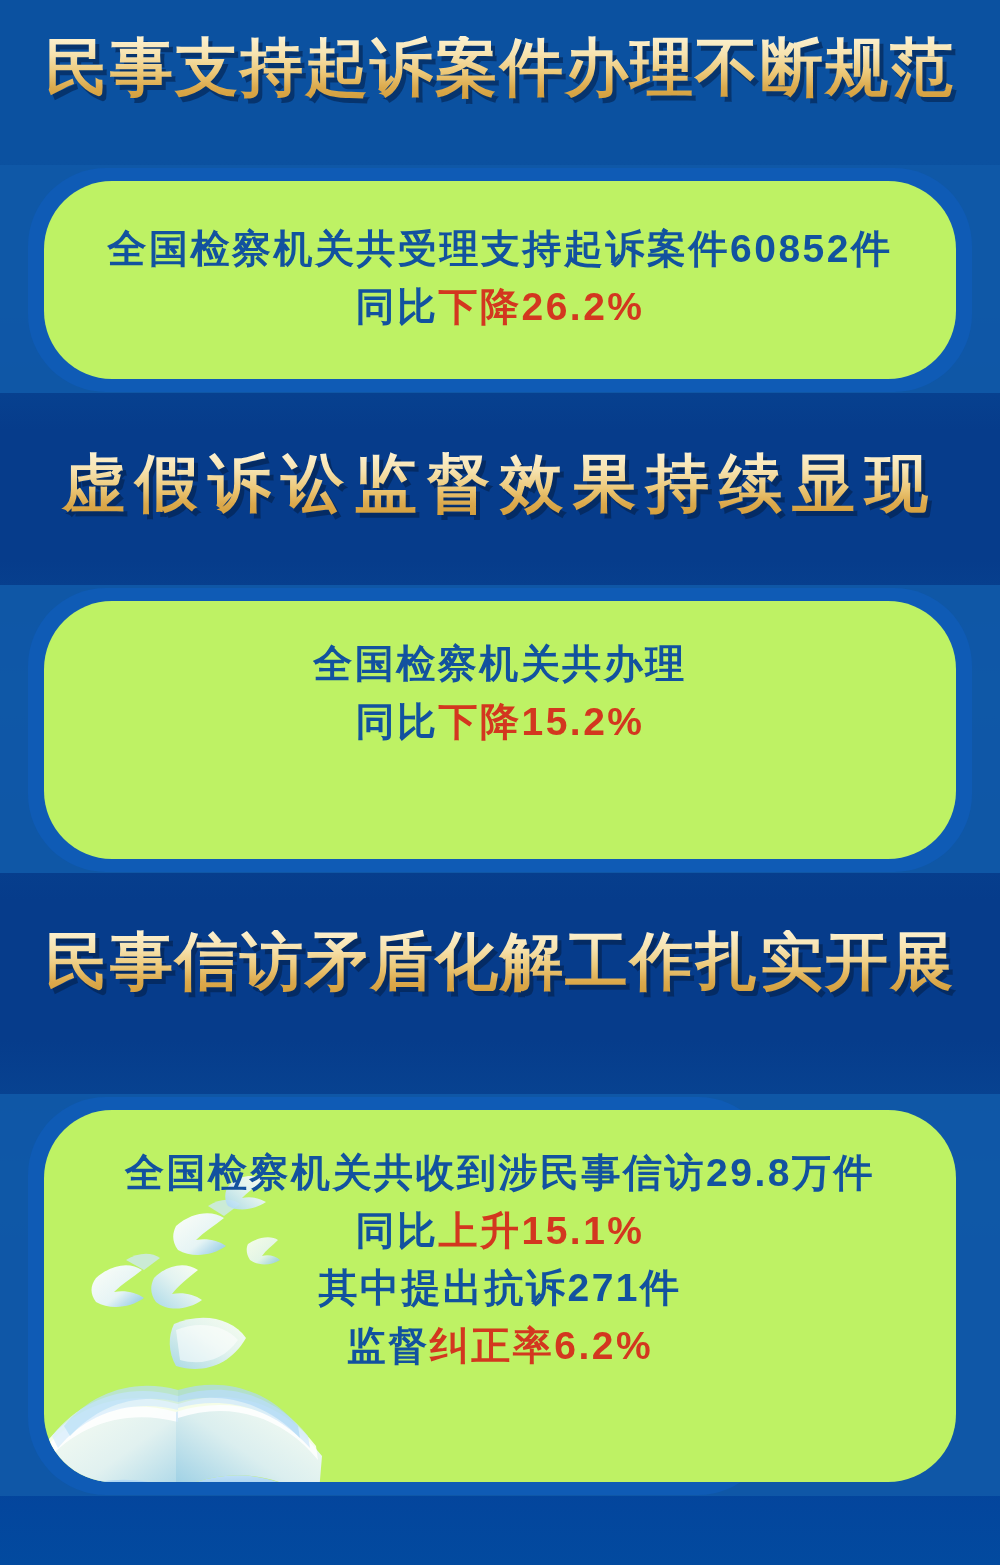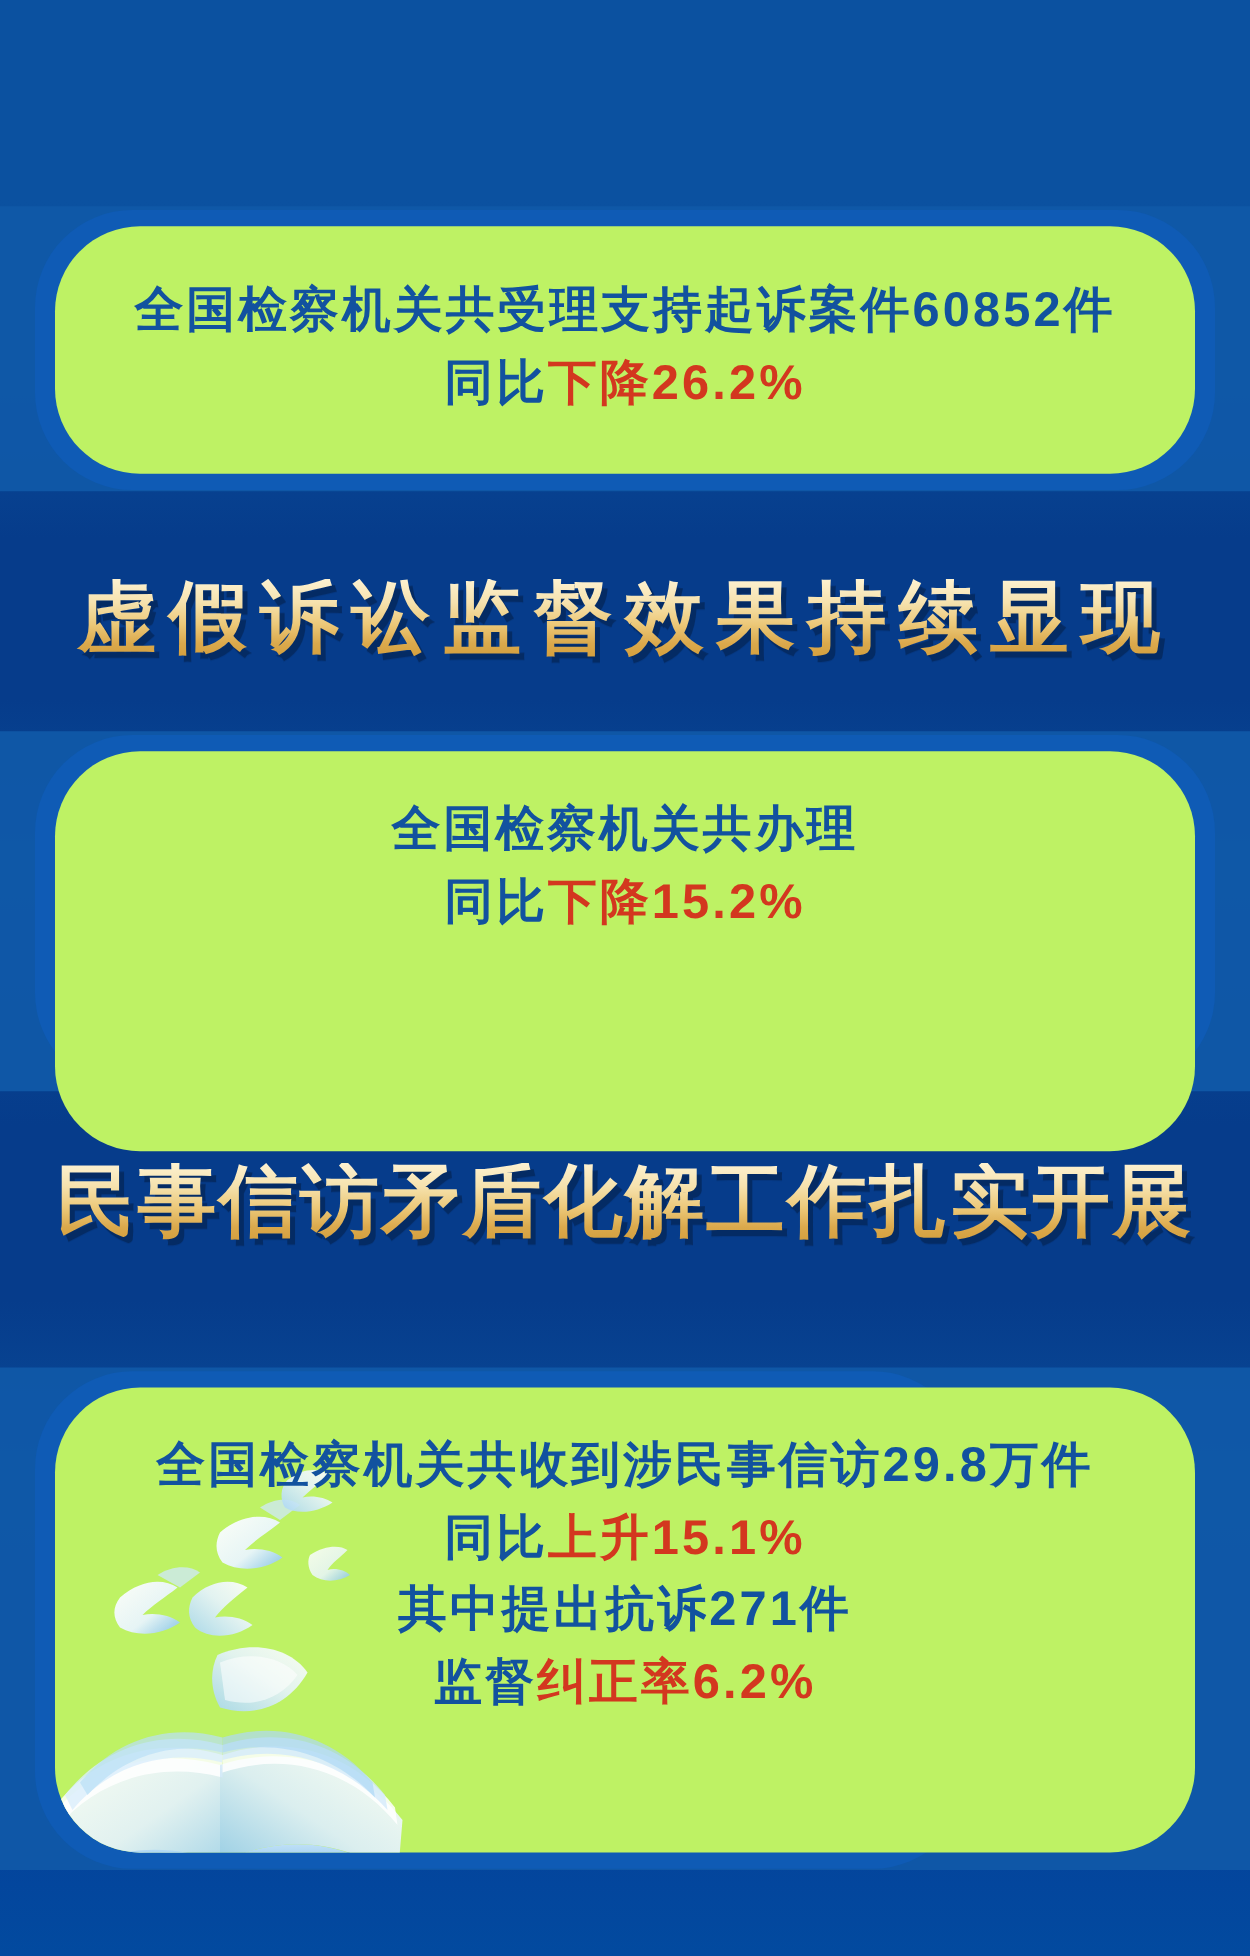--- a/index.html
+++ b/index.html
@@ -60,21 +60,21 @@
         #fdf2d2 0%,
         #f6e2ae 30%,
         #ecc878 58%,
         #dba94c 82%,
         #d49f3d 100%);
     -webkit-background-clip: text;
     background-clip: text;
     -webkit-text-fill-color: transparent;
     filter: drop-shadow(4px 5px 0px rgba(3,30,70,.55));
   }
-  .heading.spaced { letter-spacing: 10px; margin-top: 11px; }
+  .heading.spaced { letter-spacing: 10px; }
   .heading.spaced2 { letter-spacing: 2px; }
 
   
   .card-wrap {
     position: absolute;
     background: #0f5bb5;
     border-radius: 78px;
     box-shadow: 0 0 0 0 rgba(0,0,0,0);
   }
   .card {
@@ -112,38 +112,39 @@
 </style>
 </head>
 <body>
 
 <div class="page">
 
   <div class="band" style="top:165px;height:228px;"></div>
   <div class="band" style="top:585px;height:288px;"></div>
   <div class="band" style="top:1094px;height:402px;"></div>
 
+  <div class="heading spaced2" style="top:36px;">民事支持起诉案件办理不断规范</div>
 
   <div class="card-wrap" style="left:28px;top:168px;width:944px;height:224px;">
     <div class="card" style="left:16px;top:13px;width:912px;height:198px;">
       <div class="card-text" style="padding-top:39px;">
         <span class="line">
           <span class="em-blue">全国检察机关共受理支持起诉案件60852件</span>
         </span>
         <span class="line">
           <span class="em-blue">同比</span><span class="em-red">下降26.2%</span>
         </span>
       </div>
     </div>
   </div>
 
   <div class="heading spaced" style="top:452px;">虚假诉讼监督效果持续显现</div>
 
   <div class="card-wrap" style="left:28px;top:588px;width:944px;height:284px;">
-    <div class="card" style="left:16px;top:13px;width:912px;height:320px;">
+    <div class="card" style="left:16px;top:13px;width:912px;height:258px;">
       <div class="card-text" style="padding-top:34px;">
         <span class="line">
           <span class="em-blue">全国检察机关共办理</span>
         </span>
         <span class="line">
           <span class="em-blue">同比</span><span class="em-red">下降15.2%</span>
         </span>
       </div>
     </div>
   </div>

